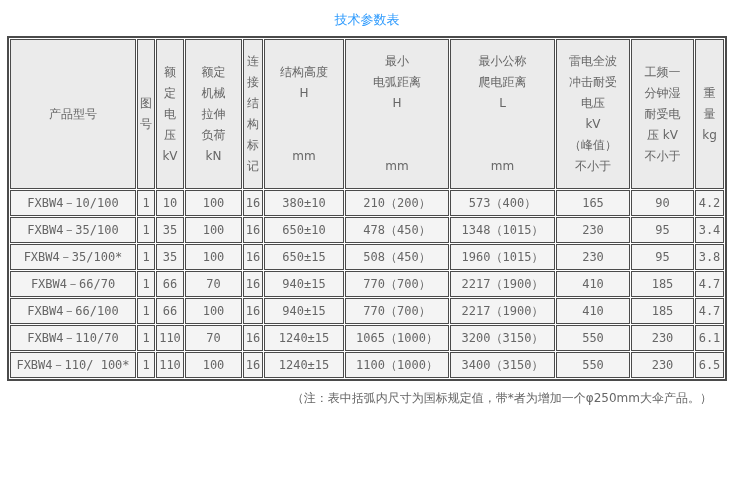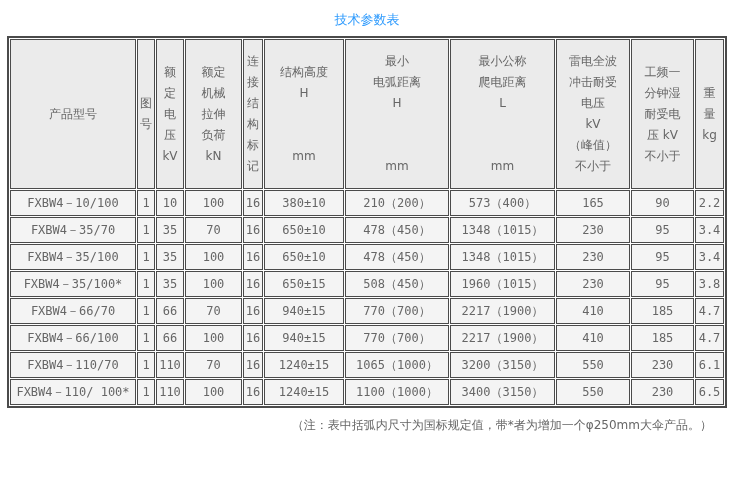--- a/index.html
+++ b/index.html
@@ -152,34 +152,21 @@
           <td>FXBW4－10/100</td>
           <td>1</td>
           <td>10</td>
           <td>100</td>
           <td>16</td>
           <td>380±10</td>
           <td>210（200）</td>
           <td>573（400）</td>
           <td>165</td>
           <td>90</td>
-          <td>2.2</td>
-        </tr>
-        <tr>
-          <td>FXBW4－35/70</td>
-          <td>1</td>
-          <td>35</td>
-          <td>70</td>
-          <td>16</td>
-          <td>650±10</td>
-          <td>478（450）</td>
-          <td>1348（1015）</td>
-          <td>230</td>
-          <td>95</td>
-          <td>3.4</td>
+          <td>4.2</td>
         </tr>
         <tr>
           <td>FXBW4－35/100</td>
           <td>1</td>
           <td>35</td>
           <td>100</td>
           <td>16</td>
           <td>650±10</td>
           <td>478（450）</td>
           <td>1348（1015）</td>

